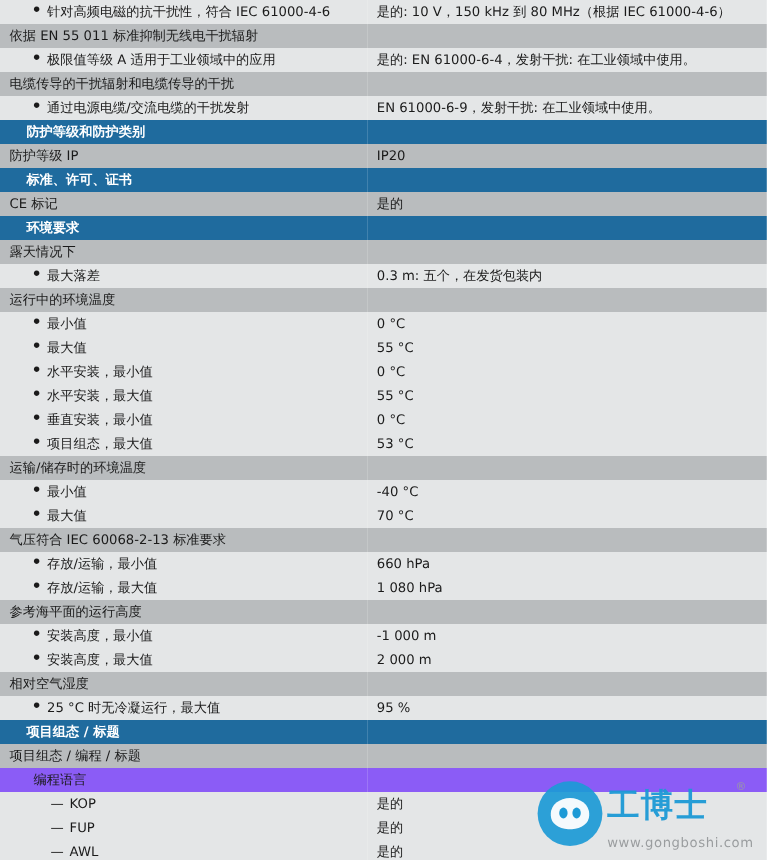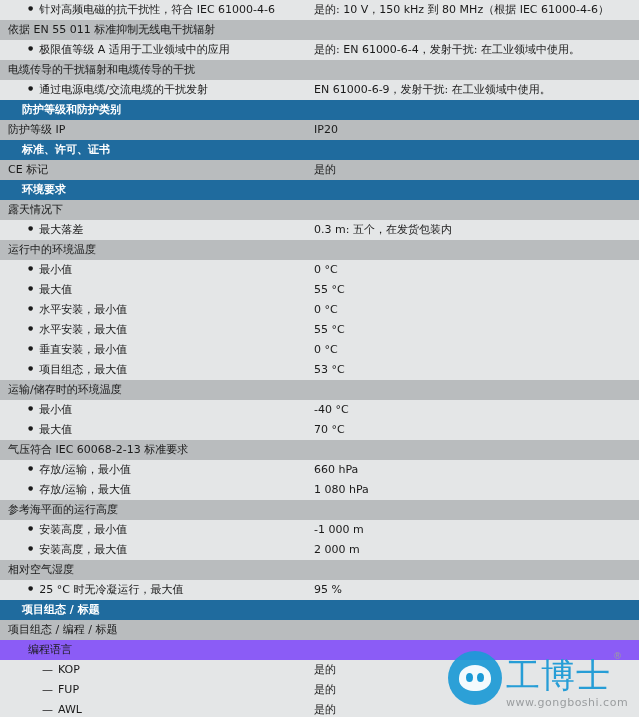--- a/index.html
+++ b/index.html
@@ -102,22 +102,22 @@
     height: 9px;
     border-radius: 50%;
     background: #1c9ad6;
   }
   .wm-eye.l { left: 18px; }
   .wm-eye.r { left: 29px; }
   .wm-text {
     position: absolute;
     left: 58px;
     top: 4px;
-    font-size: 34px;
-    font-weight: normal;
+    font-size: 27px;
+    font-weight: bold;
     color: #1c9ad6;
     letter-spacing: 1px;
     opacity: 0.95;
   }
   .wm-sub {
     position: absolute;
     left: 58px;
     top: 34px;
     font-size: 9px;
     color: #7a7d80;

